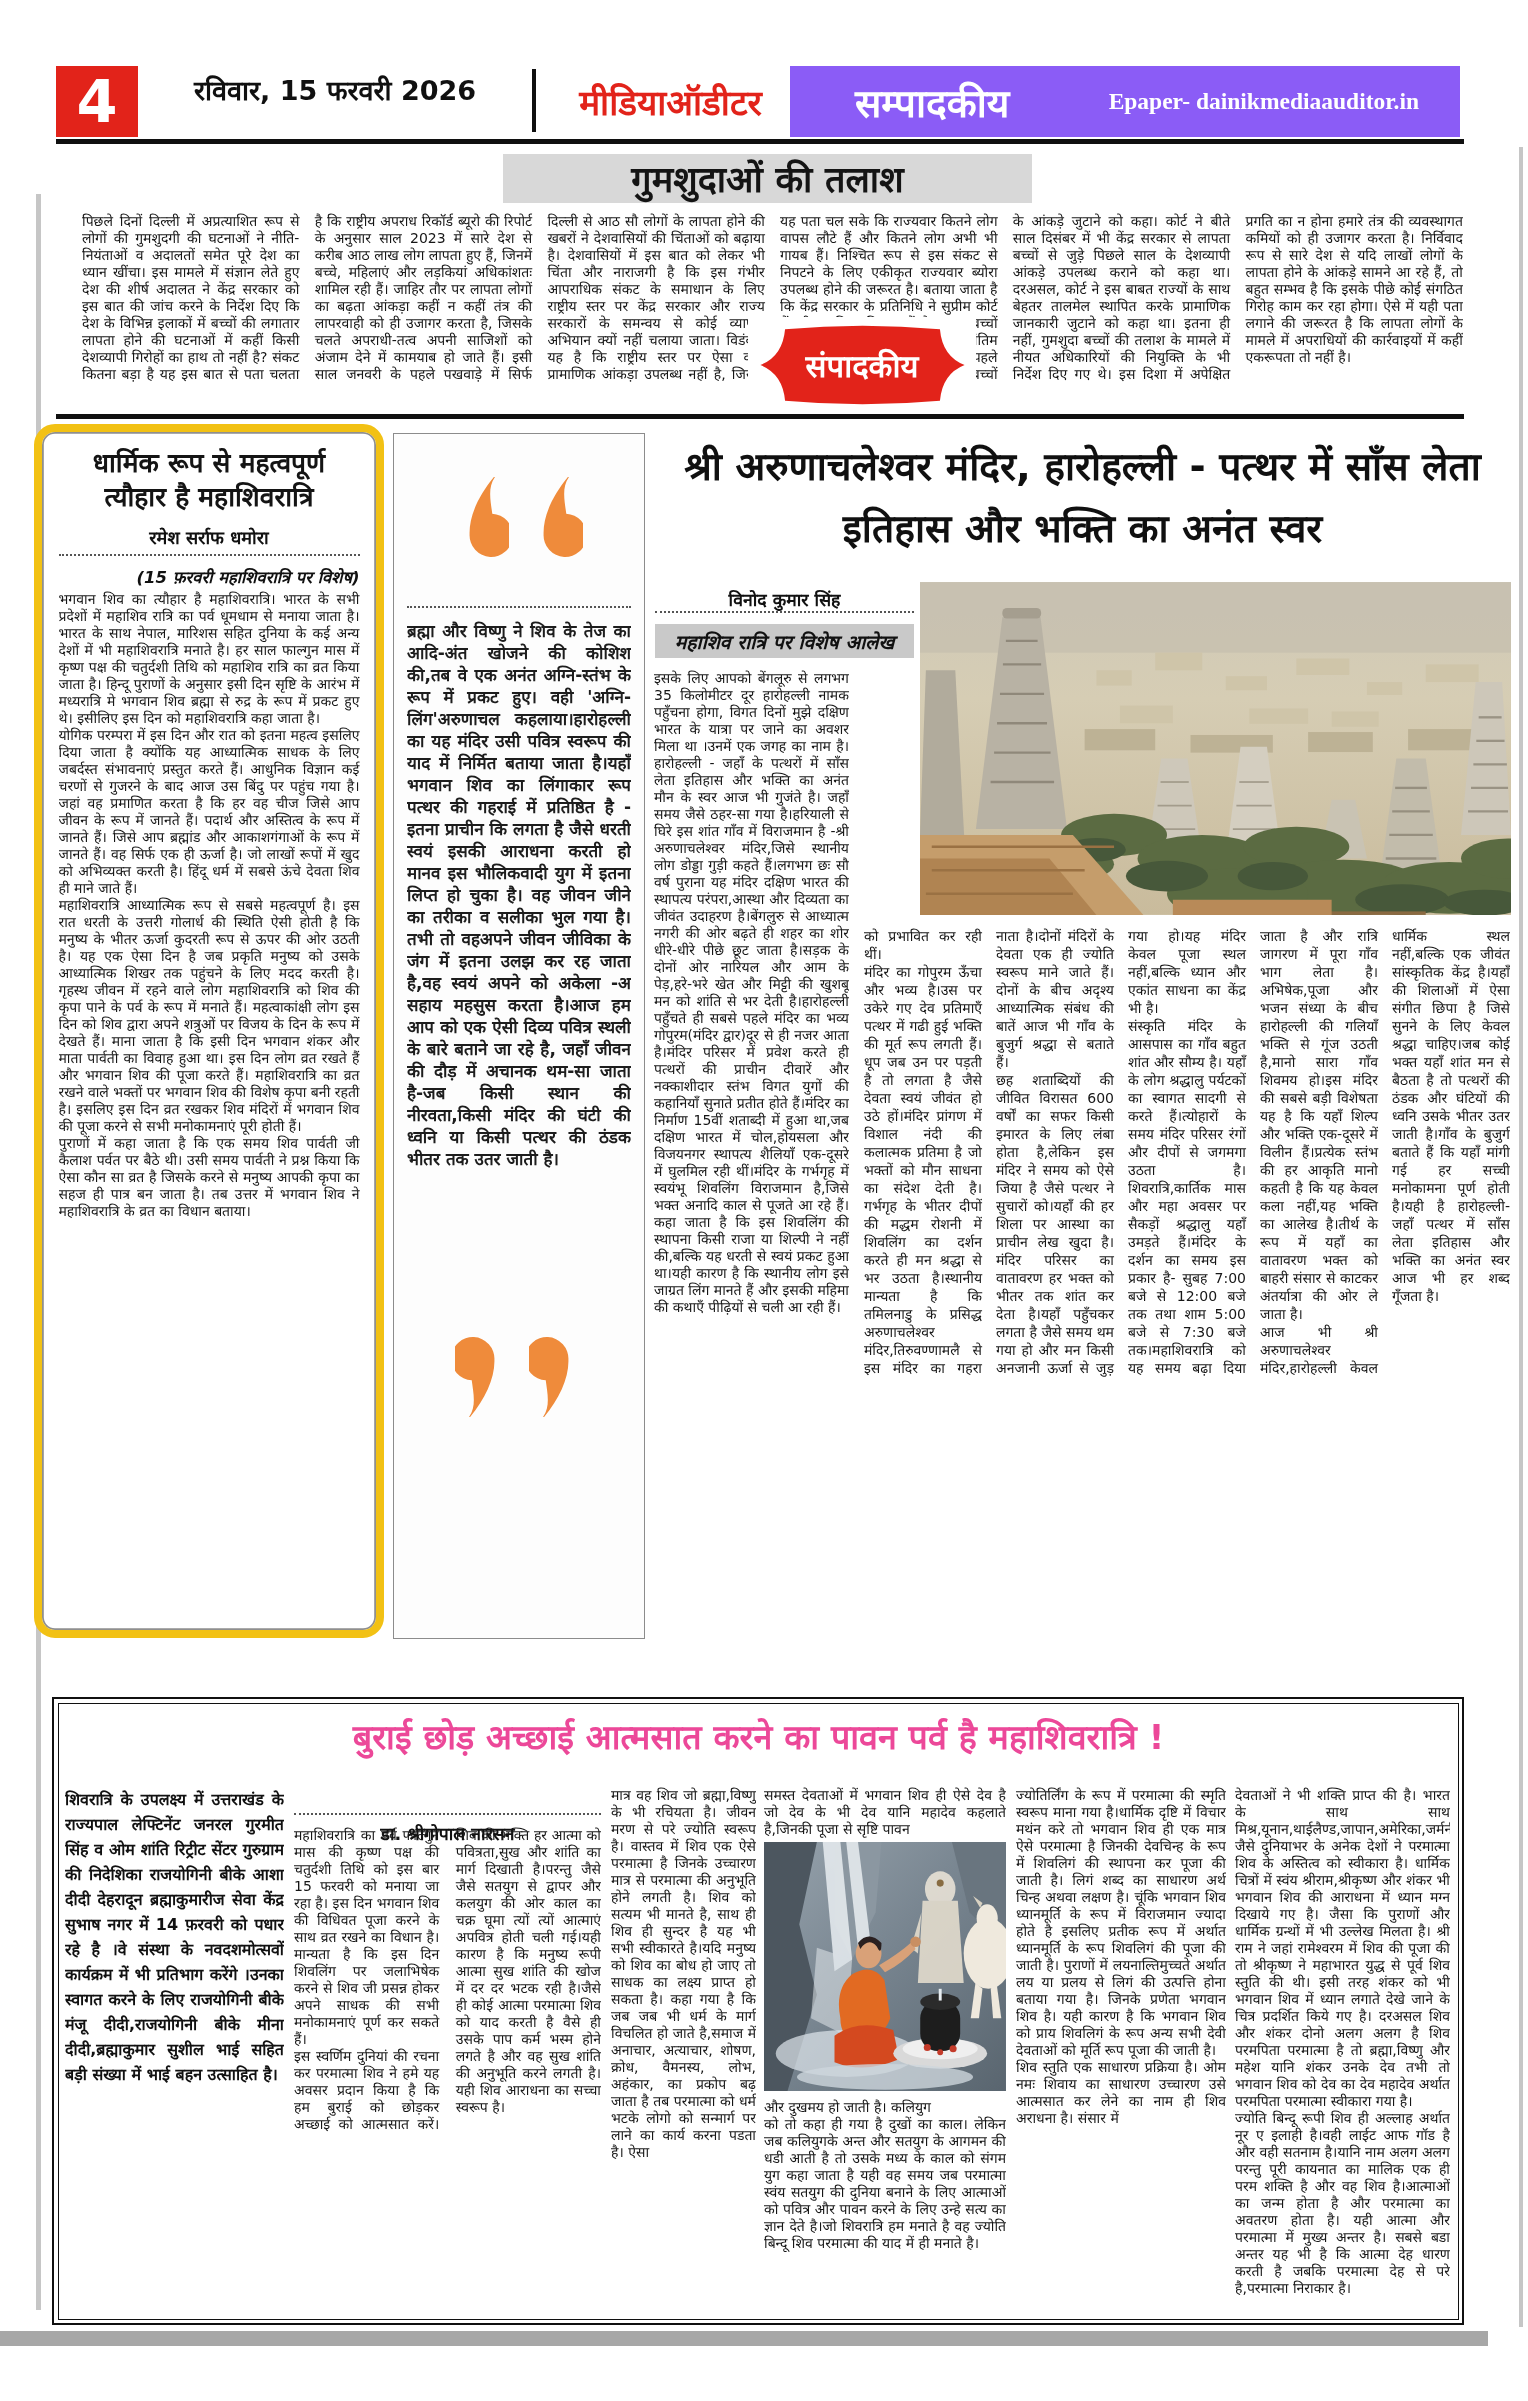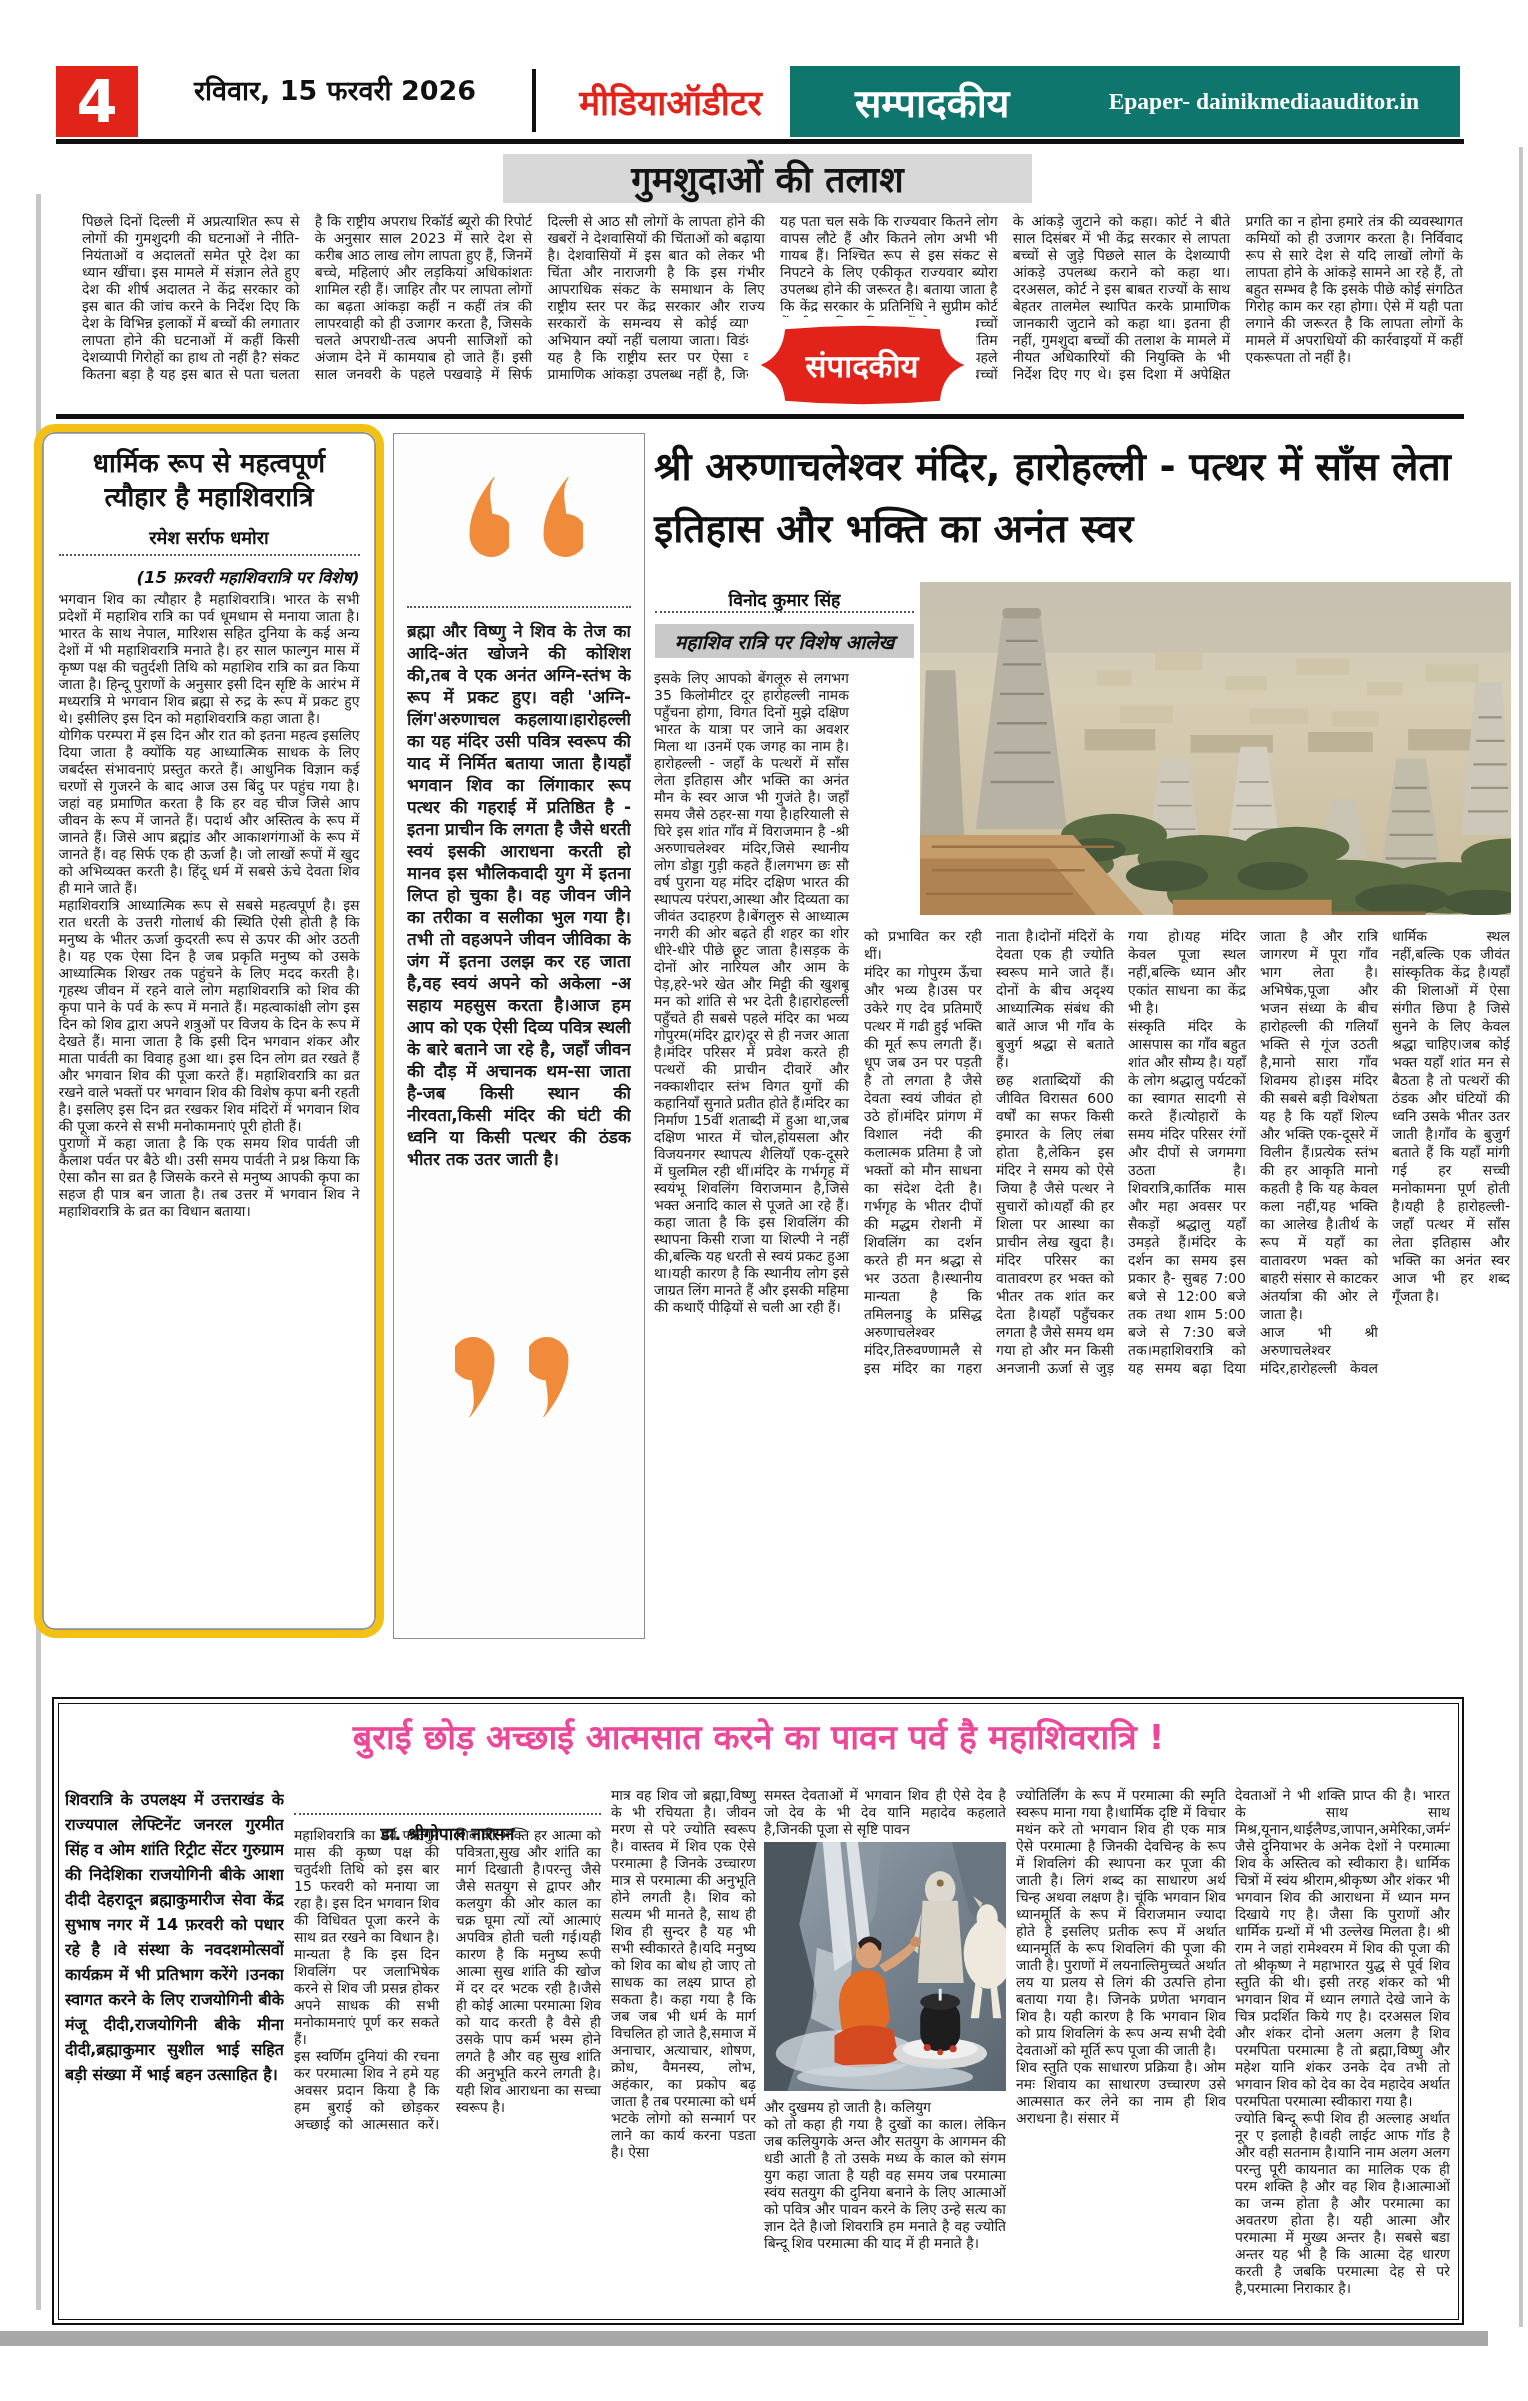--- a/index.html
+++ b/index.html
@@ -6,40 +6,40 @@
   .page{position:relative;width:1528px;height:2401px;background:#ffffff;font-family:"DejaVu Sans",sans-serif;color:#111;overflow:hidden;}
   .abs{position:absolute;}
   .ctr{display:flex;align-items:center;justify-content:center;text-align:center;}
   .bodytxt{font-size:14px;line-height:17px;text-align:justify;white-space:pre-line;overflow:hidden;color:#161616;}
   .rule{background:#101010;}
   .dotted{border-bottom:2.4px dotted #555;}
   
   .pagenum{background:#e2231a;color:#fff;font-weight:bold;font-size:59px;}
   .date{font-weight:bold;font-size:27px;color:#101010;}
   .masthead{color:#e2231a;font-weight:bold;font-size:35px;}
-  .redbar{background:#0f766e;color:#fff;display:flex;align-items:center;justify-content:space-between;padding:0 41px 0 65px;box-sizing:border-box;}
+  .redbar{background:#8b5cf6;color:#fff;display:flex;align-items:center;justify-content:space-between;padding:0 41px 0 65px;box-sizing:border-box;}
   .section-label{font-weight:bold;font-size:39px;}
   .epaper{font-family:"Liberation Serif",serif;font-weight:bold;font-size:23.5px;}
   
   .ed-band{background:#d8d8d8;}
   .ed-headline{font-weight:bold;font-size:36px;color:#141414;}
   .ed-body{columns:6;column-gap:15.3px;}
   .badge-wrap{background:#ffffff;display:flex;align-items:center;justify-content:center;}
   .badge-text{position:absolute;color:#fff;font-weight:bold;font-size:31px;width:100%;text-align:center;}
   
   .fest-box{border:8.8px solid #f2c114;border-radius:21px;background:#fff;box-shadow:inset 0 0 0 1.8px #8f8f8f;box-sizing:border-box;padding:14px 16.5px;}
   .fest-headline{font-weight:bold;font-size:26.4px;line-height:34px;text-align:center;color:#141414;}
   .fest-byline{font-weight:bold;font-size:18px;text-align:center;margin-top:10.6px;}
   .fest-note{font-weight:bold;font-size:16.5px;text-align:right;margin:8.2px 0 3.5px 0;font-style:italic;}
   
   .quote-box{border:1.8px solid #8c8c8c;background:#fdfdfd;box-sizing:border-box;}
   .qmarks{display:flex;gap:20px;justify-content:center;}
   .quote-text{font-weight:bold;font-size:17px;line-height:22px;text-align:justify;white-space:pre-line;overflow:hidden;color:#1d1d1d;}
   
-  .temple-headline{font-weight:bold;font-size:39px;line-height:62px;color:#101010;}
+  .temple-headline{font-weight:bold;font-size:39px;line-height:62px;text-align:center;color:#101010;}
   .byline{font-weight:bold;font-size:17.6px;text-align:center;}
   .subhead{background:#c9c9c9;font-weight:bold;font-size:19.4px;font-style:italic;}
   .cols5{columns:5;column-gap:14px;}
   .photo{overflow:hidden;}
   
   .bottom-box{border:2.4px solid #101010;box-sizing:border-box;background:#fff;}
   .bottom-box::after{content:"";position:absolute;inset:3.5px;border:1.2px solid #101010;pointer-events:none;}
   .bottom-headline{font-weight:bold;font-size:34px;text-align:center;color:#ec4899;}
   .lead{font-weight:bold;font-size:16px;line-height:25px;text-align:justify;white-space:pre-line;overflow:hidden;}
   .cols2{columns:2;column-gap:16.5px;}

